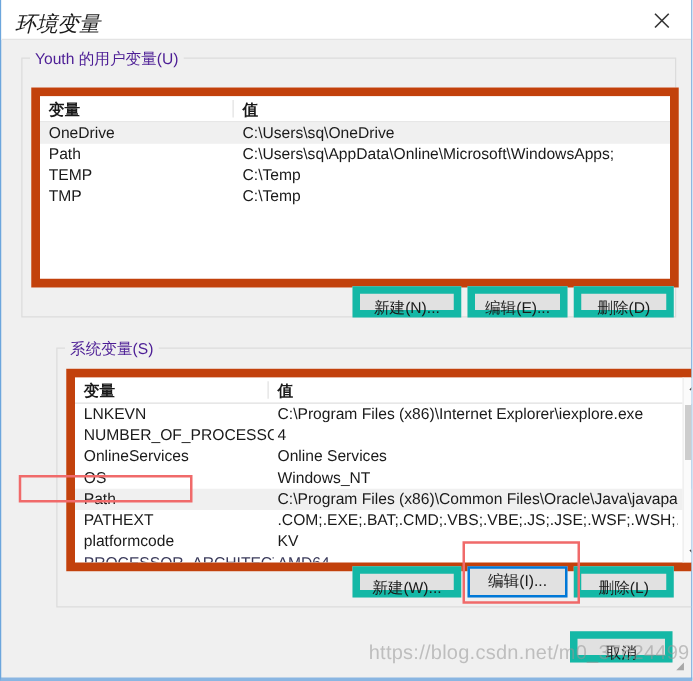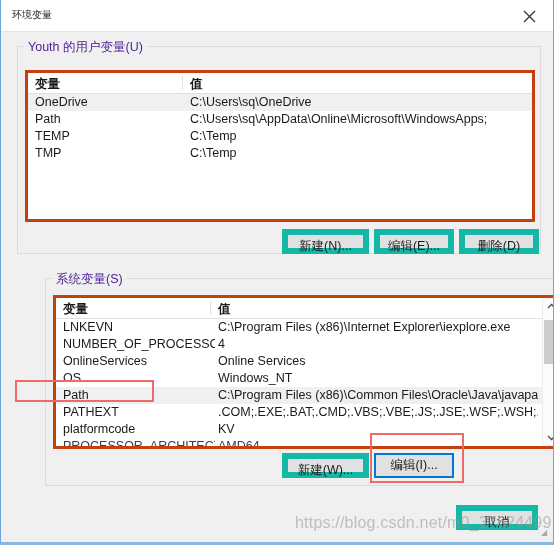--- a/index.html
+++ b/index.html
@@ -30,23 +30,24 @@
     left: 0; top: 0;
     width: 100%;
     height: 31px;
     background: #ffffff;
     border-bottom: 1px solid #e4e4e4;
   }
   #title-text {
     position: absolute;
     left: 11px;
     top: 8px;
-    font-size: 10px;
+    font-size: 17px;
     color: #1a1a1a;
     white-space: nowrap;
+    font-style: italic;
   }
   #close-button {
     position: absolute;
     right: 0; top: 0;
     width: 46px;
     height: 30px;
     cursor: default;
   }
   #close-button svg { position: absolute; left: 16px; top: 10px; }
   
@@ -64,21 +65,21 @@
     font-size: 12.5px;
     color: #4c1d95;
     white-space: nowrap;
   }
   #user-group  { left: 16px; top: 46px;  width: 522px; height: 206px; }
   #sys-group   { left: 16px; top: 278px; width: 522px; height: 206px; margin-left: 28px; }
   
   .listview {
     position: absolute;
     background: #ffffff;
-    border: 3px solid #c2410c;
+    border: 7px solid #c2410c;
     overflow: hidden;
   }
   #user-list { left: 7px; top: 23px; width: 504px; height: 146px; }
   #sys-list  { left: 7px; top: 16px; width: 504px; height: 148px; }
   .lv-header {
     position: relative;
     height: 20px;
     background: #ffffff;
     border-bottom: 1px solid #e0e0e0;
     font-size: 12.5px;
@@ -316,20 +317,21 @@
               <polyline points="1,2 4.5,5.5 8,2" fill="none" stroke="#4d4d4d" stroke-width="1.3"></polyline>
             </svg>
           </span>
         </div>
       </div>
     </div>
   </div>
 
   <div class="btn" id="sys-btn-new">新建(W)...</div>
   <div class="btn focused" id="sys-btn-edit">编辑(I)...</div>
+  <div class="btn" id="sys-btn-del">删除(L)</div>
 
   <div class="btn" id="btn-ok">确定</div>
   <div class="btn" id="btn-cancel">取消</div>
 
   <div class="annot" id="annot-path-row"></div>
   <div class="annot" id="annot-edit-btn"></div>
 
   <div id="watermark">https://blog.csdn.net/m0_37624499</div>
   <div id="resize-grip">◢</div>
 

